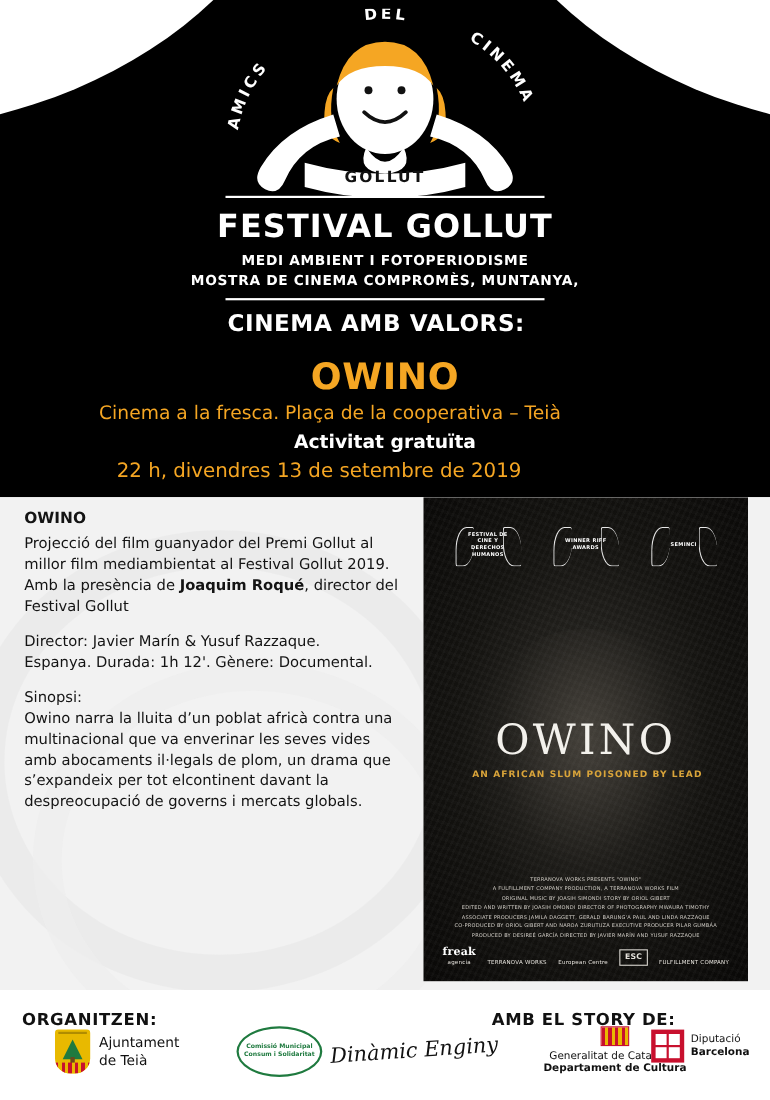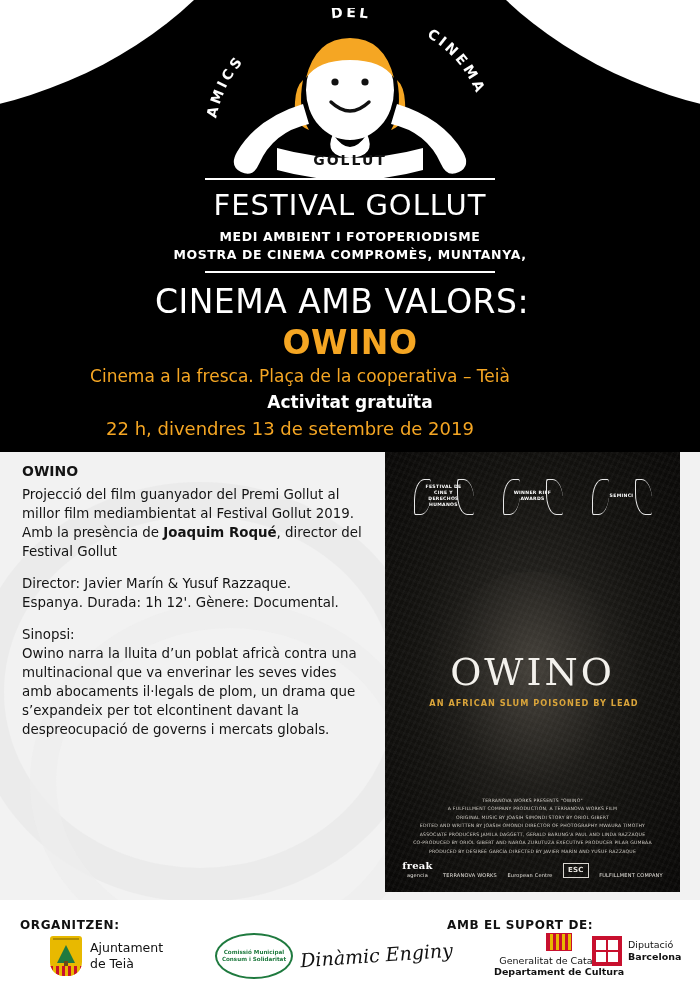--- a/index.html
+++ b/index.html
@@ -65,40 +65,40 @@
     text-align: center;
     color: #ffffff;
   }
   .rule {
     width: 290px; height: 2px;
     background: #ffffff;
     margin: 0 auto;
   }
   .fest-title {
     font-size: 29px;
-    font-weight: normal;
+    font-weight: bold;
     letter-spacing: 1px;
     margin: 8px 0 6px;
   }
   .fest-sub {
     font-size: 12.5px;
     font-weight: bold;
     letter-spacing: .6px;
     line-height: 1.45;
     margin-bottom: 7px;
   }
 
   .main-title {
     position: absolute;
     left: 0; top: 282px;
     width: 684px;
     text-align: center;
     color: #ffffff;
-    font-size: 33px;
-    font-weight: normal;
+    font-size: 21px;
+    font-weight: bold;
     letter-spacing: .5px;
   }
   .film-title {
     position: absolute;
     left: 0; top: 323px;
     width: 700px;
     text-align: center;
     color: #f5a623;
     font-size: 33px;
     font-weight: bold;
@@ -293,21 +293,21 @@
 
   
   .footer {
     position: absolute;
     left: 0; top: 900px;
     width: 700px; height: 100px;
     background: #ffffff;
   }
   .foot-label {
     position: absolute;
-    font-size: 12px;
+    font-size: 15px;
     font-weight: bold;
     letter-spacing: .6px;
     color: #111;
   }
   .lbl-org { left: 20px; top: 18px; }
   .lbl-sup { left: 447px; top: 18px; }
 
   .foot-item { position: absolute; }
 
   .ajunt { left: 50px; top: 36px; display: flex; align-items: center; gap: 8px; }
@@ -514,21 +514,21 @@
       </div>
       <div class="clogo">
         <span>FULFILLMENT COMPANY</span>
       </div>
     </div>
   </div>
 </div>
 
 <div class="footer">
   <div class="foot-label lbl-org">ORGANITZEN:</div>
-  <div class="foot-label lbl-sup">AMB EL SUPORT DE:</div>
+  <div class="foot-label lbl-sup">AMB EL STORY DE:</div>
 
   <div class="foot-item ajunt">
     <div class="shield">
       <div class="crown"></div>
       <div class="tree"></div>
       <div class="trunk"></div>
       <div class="stripes"></div>
     </div>
     <div class="ajunt-txt">
       <div>Ajuntament</div>

